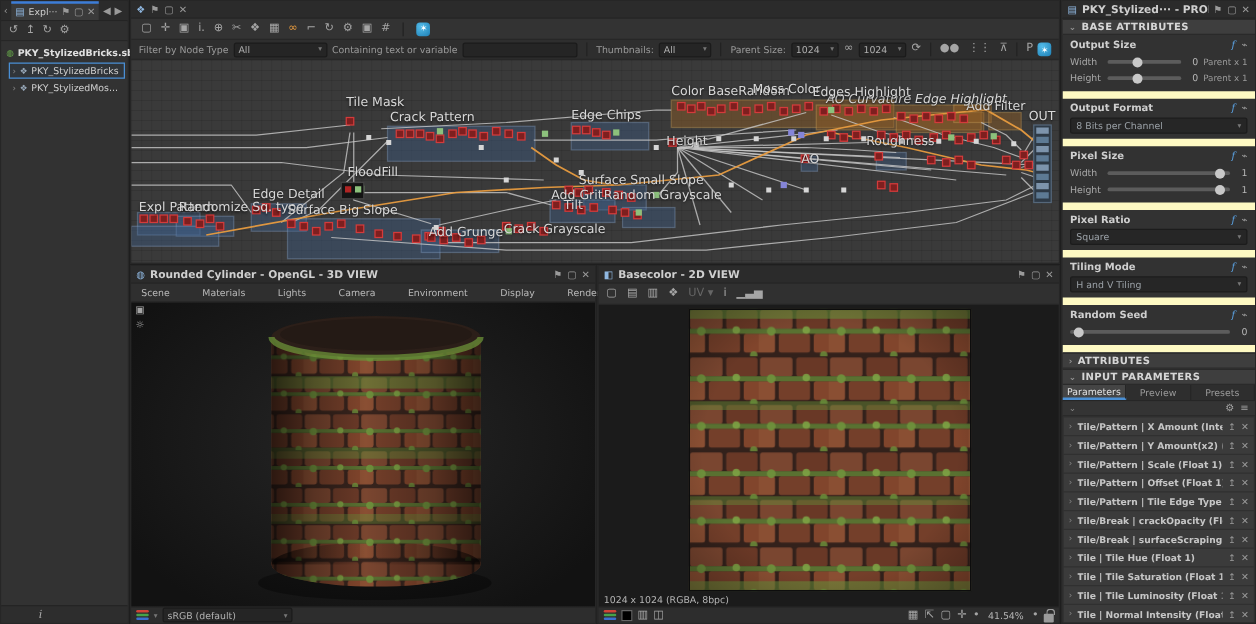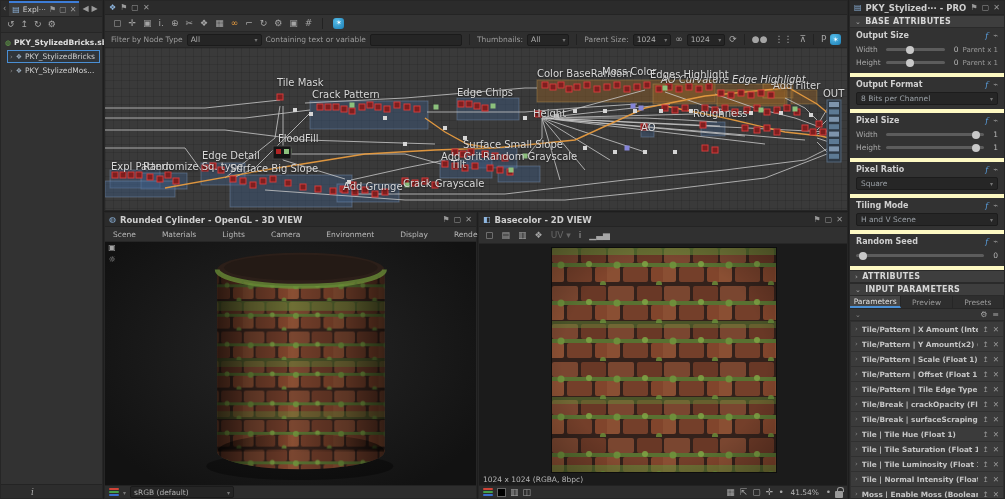--- a/index.html
+++ b/index.html
@@ -66,21 +66,21 @@
   .zoomtxt { font-size:7.5px; color:#b5b5b5; min-width:34px; text-align:center; }
   .swatch { width:9px; height:9px; background:#000; border:1px solid #666; display:inline-block; }
   .lockico { position:relative; width:8px; height:7px; background:#9a9a9a; border-radius:1px; margin-top:4px; }
   .lockico::before { content:""; position:absolute; left:1.5px; top:-4px; width:5px; height:4px; border:1.5px solid #9a9a9a; border-bottom:none; border-radius:3px 3px 0 0; }
 
   
   #props { left:849px; top:0; width:156px; height:499px; }
   .pcontent { flex:1; overflow:hidden; display:flex; flex-direction:column; }
   .secstrip { height:13px; background:#3e3e3e; display:flex; align-items:center; gap:4px; padding:0 5px; font-size:8px; font-weight:bold; color:#d6d6d6; letter-spacing:.3px; border-top:1px solid #2a2a2a; border-bottom:1px solid #2a2a2a; }
   .secstrip .chev { color:#999; font-size:7px; }
-  .pgroup { padding:3px 6px 4px 6px; border-bottom:4px solid #fef9c3; }
+  .pgroup { padding:3px 6px 4px 6px; border-bottom:6px solid #fef9c3; }
   .pgroup-head { display:flex; align-items:center; justify-content:space-between; margin-bottom:3px; }
   .pgroup-head .lbl { font-size:8px; font-weight:bold; color:#cfcfcf; }
   .fxicons { display:flex; gap:5px; }
   .fxicons .fx1 { color:#5aa0e0; font-size:8px; font-style:italic; font-family:"DejaVu Serif",serif; }
   .fxicons .fx2 { color:#9a9a9a; font-size:8px; }
   .prow { display:flex; align-items:center; gap:4px; height:13px; }
   .prow .rlbl { width:26px; font-size:7.5px; color:#a8a8a8; }
   .track { position:relative; height:3px; background:#5c5c5c; border-radius:2px; flex:1; }
   .thumb { position:absolute; top:-2.5px; width:8px; height:8px; border-radius:50%; background:#c8c8c8; }
   .rval { width:10px; text-align:right; font-size:7.5px; color:#b8b8b8; }
@@ -685,21 +685,21 @@
 
     <div class="pgroup">
       <div class="pgroup-head">
         <span class="lbl">Tiling Mode</span>
         <span class="fxicons">
             <span class="fx1">f</span>
             <span class="fx2">⌁</span>
           </span>
       </div>
       <div class="dd">
-        <span>H and V Scene</span>
+        <span>H and V Tiling</span>
           <span class="caret" style="font-size:6px;color:#777">▾</span>
       </div>
     </div>
 
     <div class="pgroup">
       <div class="pgroup-head">
         <span class="lbl">Random Seed</span>
         <span class="fxicons">
             <span class="fx1">f</span>
             <span class="fx2">⌁</span>

